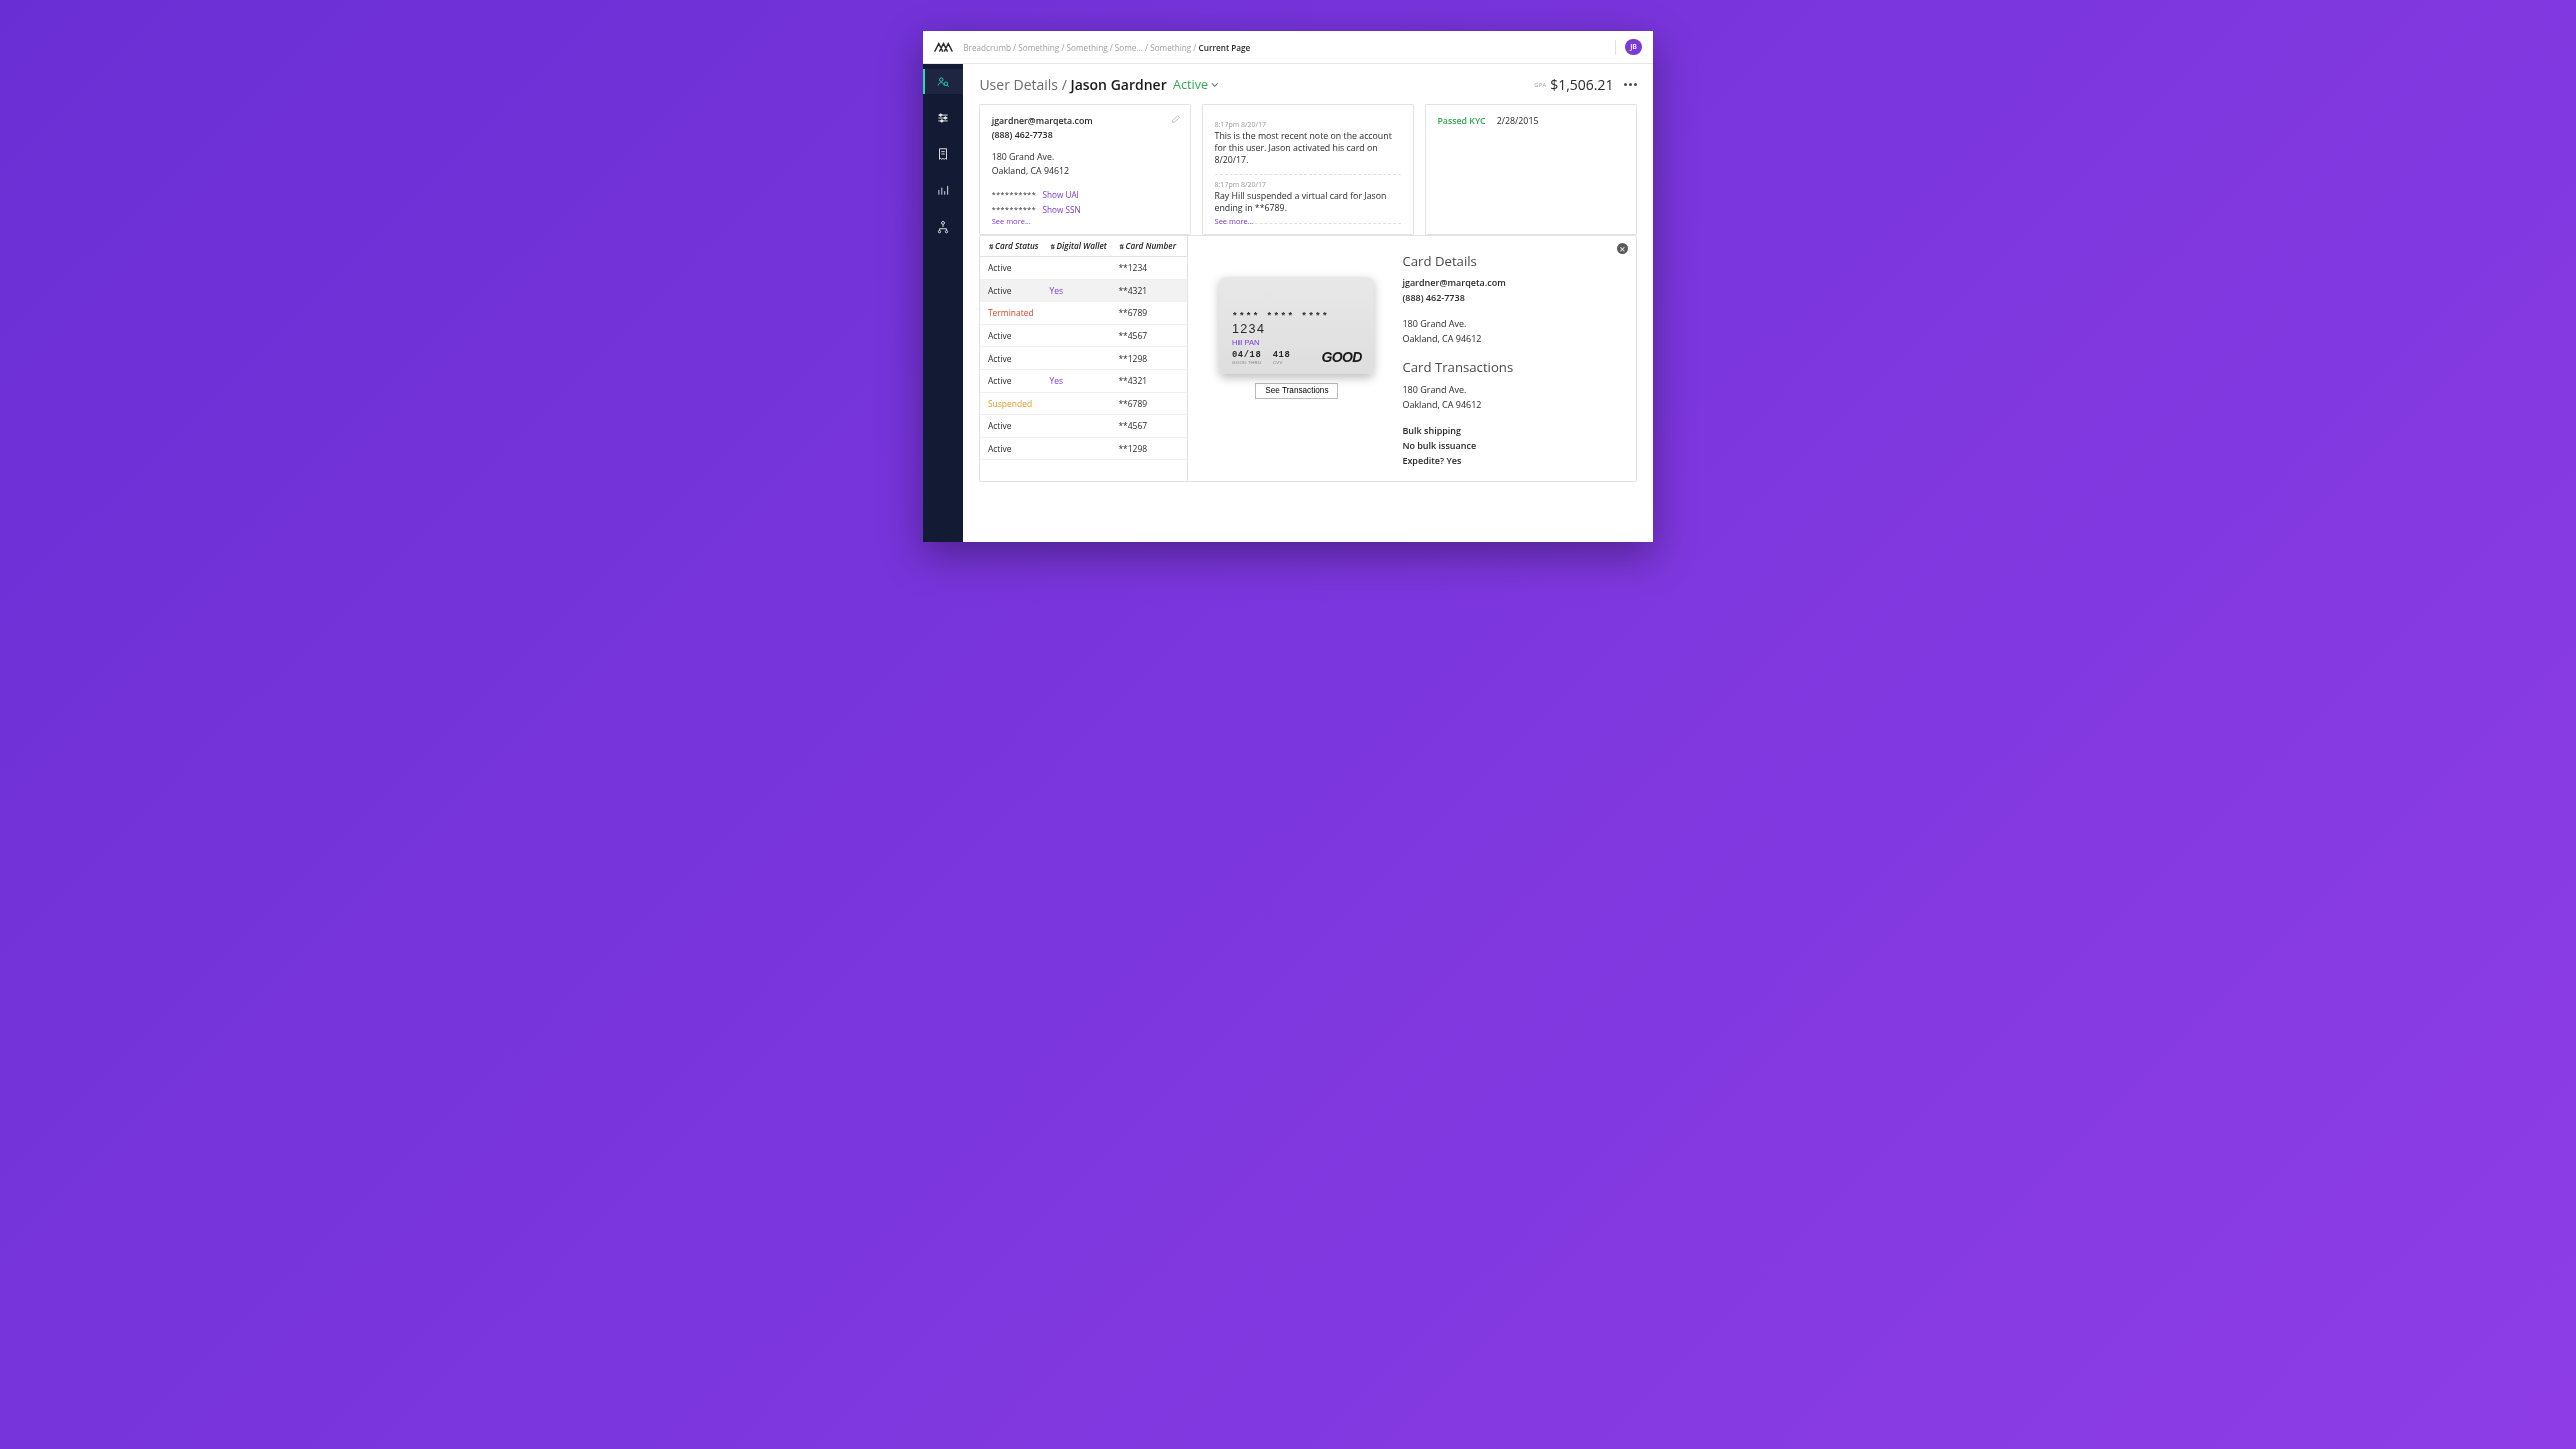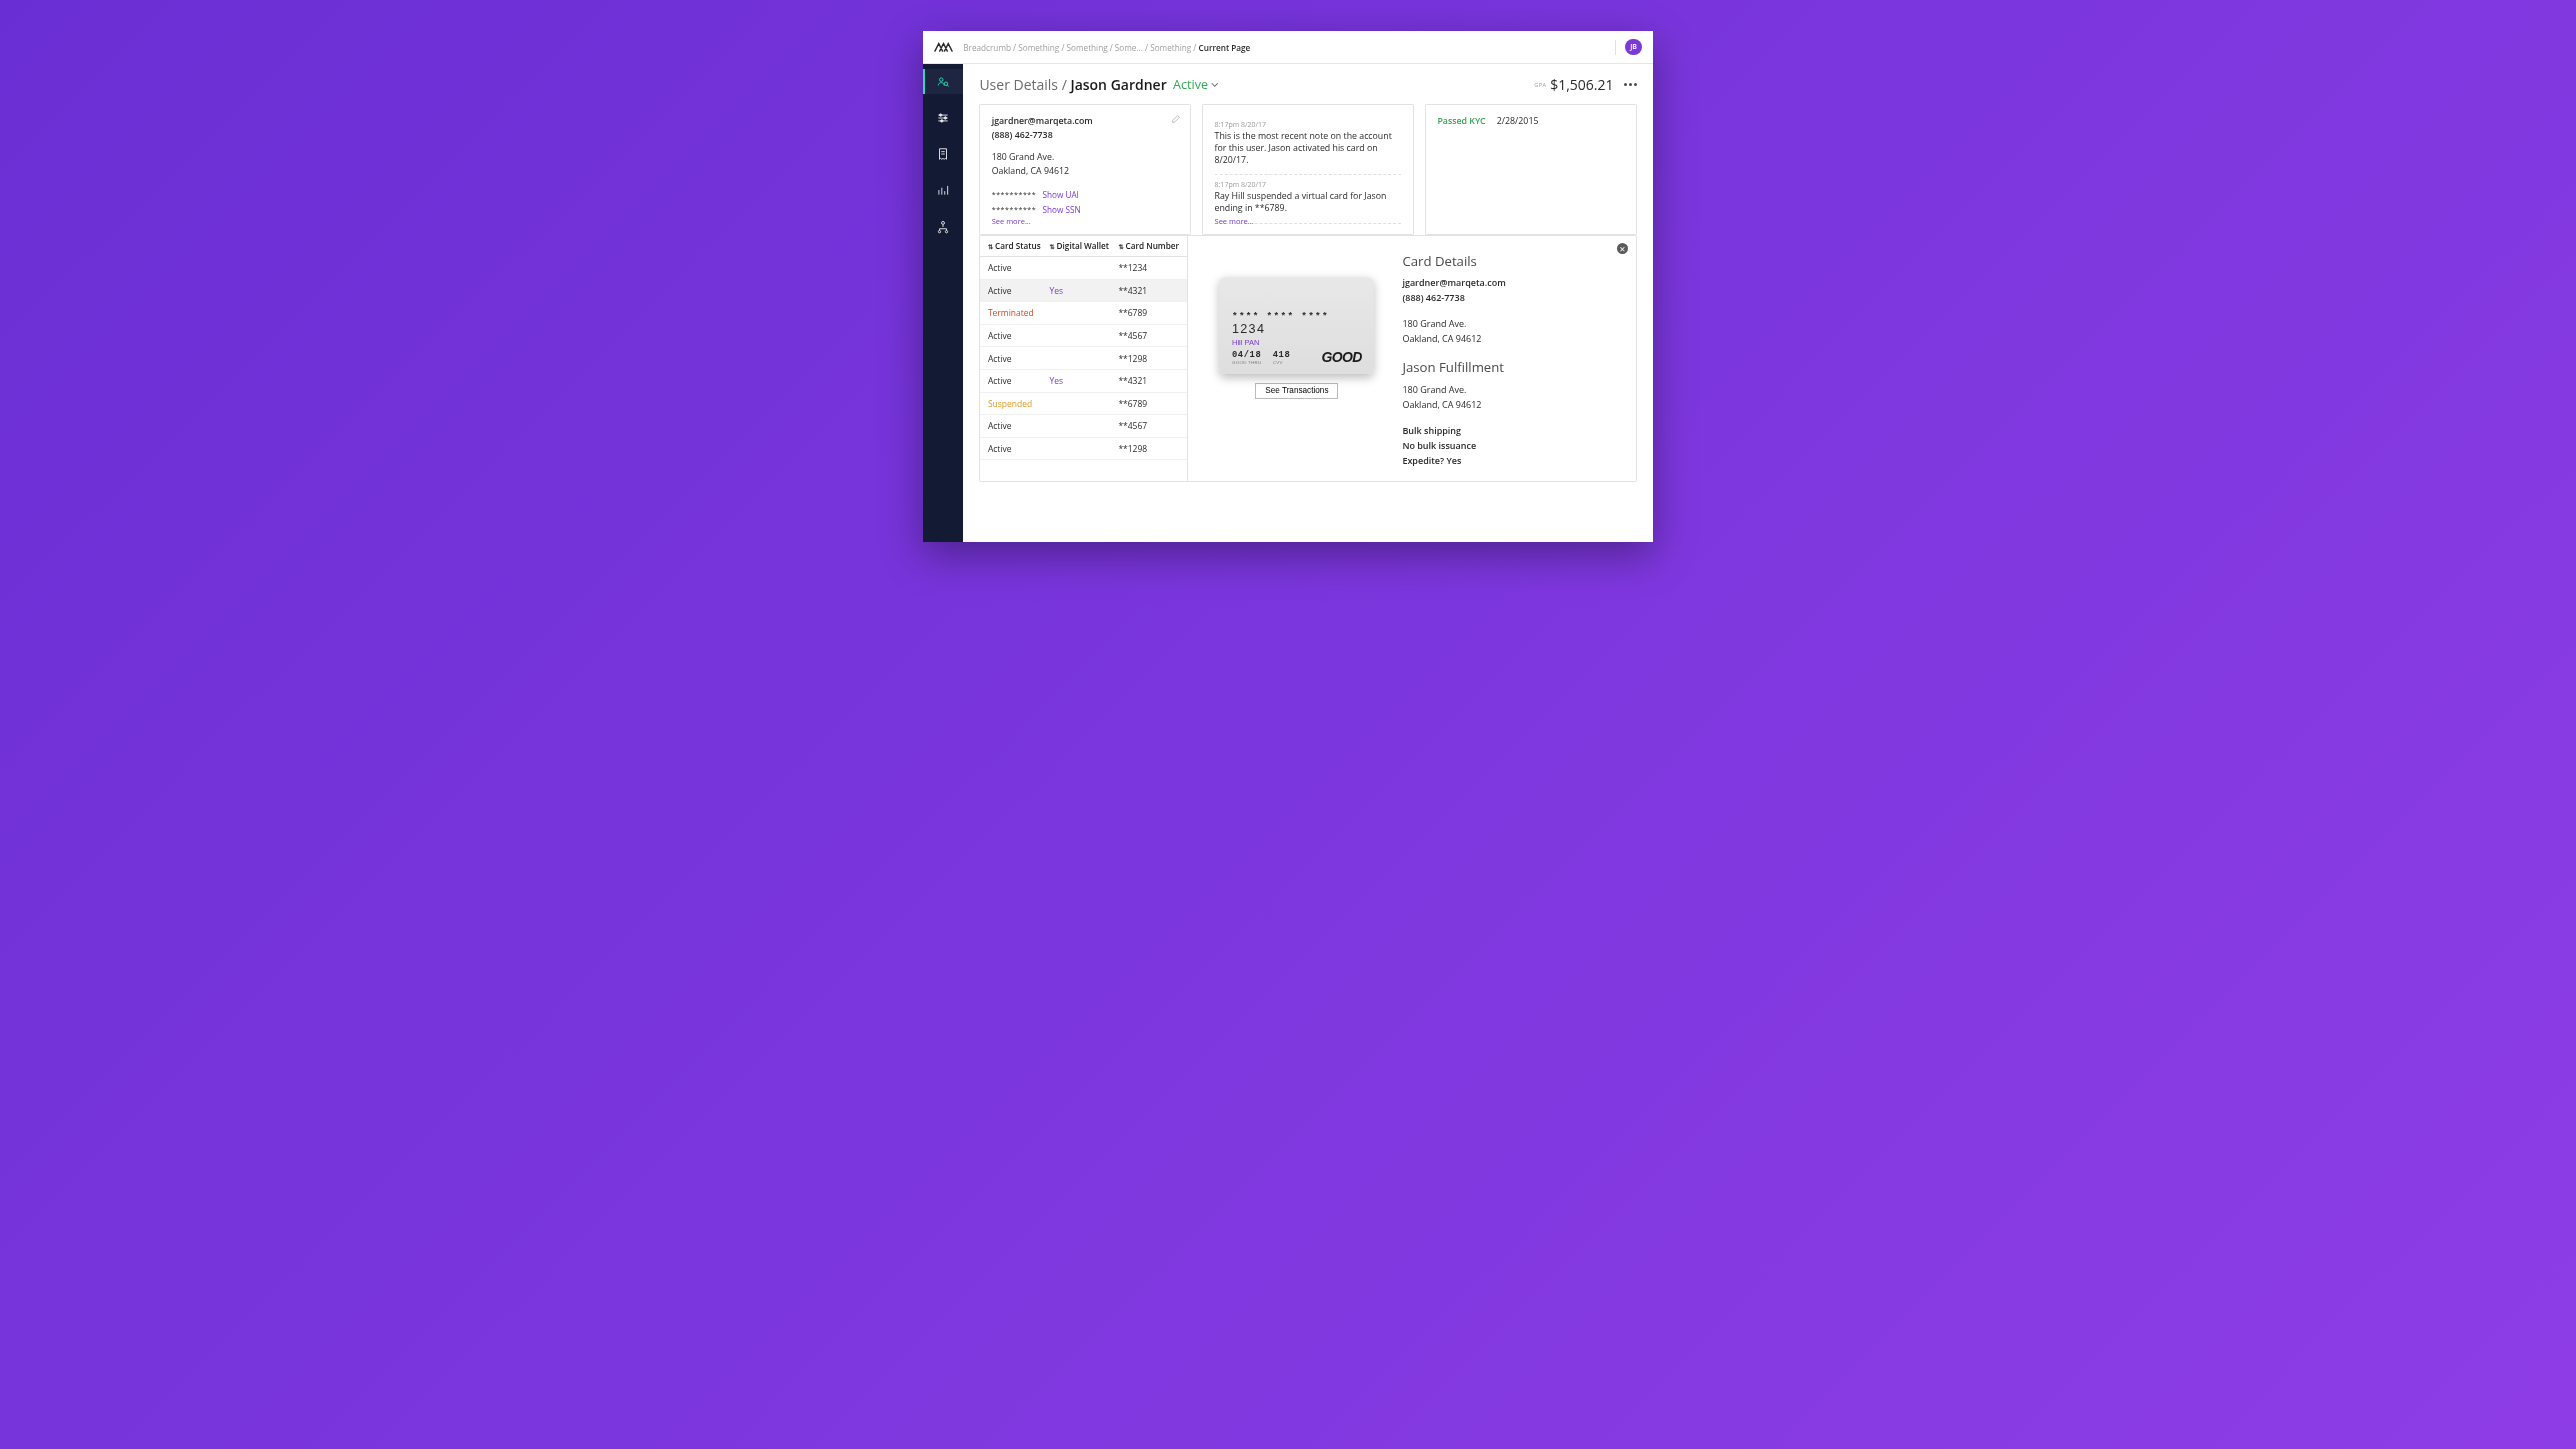--- a/index.html
+++ b/index.html
@@ -99,21 +99,21 @@
 .kyc-status { color: #33a852; font-weight: 600; margin-right: 8.8px; }
 .kyc-date { color: #2a2a2a; }
 
 .cards-title { font-size: 14px; color: #4a4a4a; font-weight: 400; padding: 16.4px 16.4px 5px 16.4px; }
 .cards-wrap {
   margin: 0 16.4px 19px 16.4px; border: 0.6px solid #e2e2e2; border-radius: 1.3px;
   display: flex; position: relative; min-height: 214px;
 }
 .cards-table { width: 208px; border-right: 0.6px solid #e2e2e2; }
 .ct-head, .ct-row { display: flex; align-items: center; }
-.ct-head { height: 21.4px; border-bottom: 0.6px solid #e2e2e2; font-size: 8.2px; font-weight: 600; color:#1a1a1a; }
+.ct-head { height: 21.4px; border-bottom: 0.6px solid #e2e2e2; font-size: 8.2px; font-weight: 600; color:#1a1a1a;font-style:italic; }
 .ct-row { height: 22.6px; border-bottom: 0.6px solid #f0f0f0; font-size: 8.5px; color:#2a2a2a; }
 .ct-row:nth-child(odd) { }
 .ct-row.selected { background: #f2f2f2; }
 .ct-col1 { width: 69px; padding-left: 7.5px; }
 .ct-col2 { width: 69px; }
 .ct-col3 { flex: 1; }
 .sort-icon { font-size: 6.3px; margin-right: 1.9px; color:#3a3a3a; }
 .status-terminated { color: #d24a2a; }
 .status-suspended { color: #e39a2a; }
 .dw-yes { color: #7b3ad6; }
@@ -353,21 +353,21 @@
           </div>
 
           <div class="detail-text">
             <h3>Card Details</h3>
             <p class="bold">jgardner@marqeta.com</p>
             <p class="bold">(888) 462-7738</p>
             <div class="gap"></div>
             <p>180 Grand Ave.</p>
             <p>Oakland, CA 94612</p>
             <div class="gap"></div>
-            <h3>Jason Fulfillment</h3>
+            <h3>Card Transactions</h3>
             <p>180 Grand Ave.</p>
             <p>Oakland, CA 94612</p>
             <div class="gap"></div>
             <p class="bold">Bulk shipping</p>
             <p class="bold">No bulk issuance</p>
             <p class="bold">Expedite? Yes</p>
           </div>
         </div>
       </div>
 

